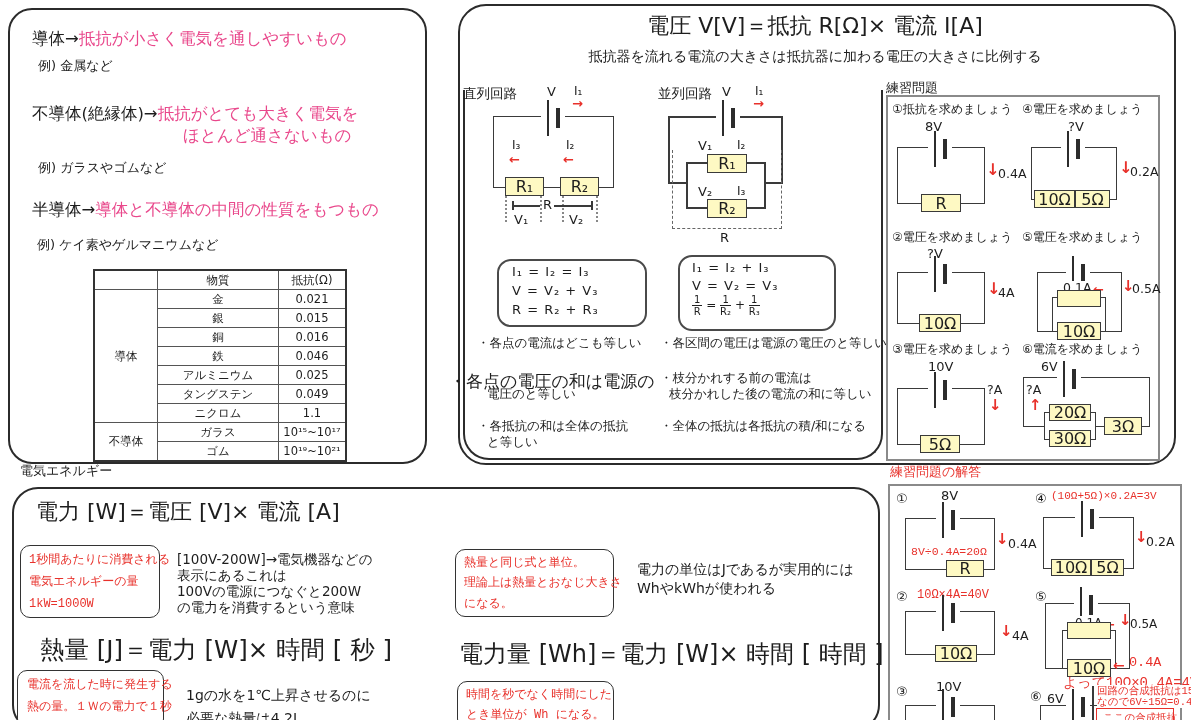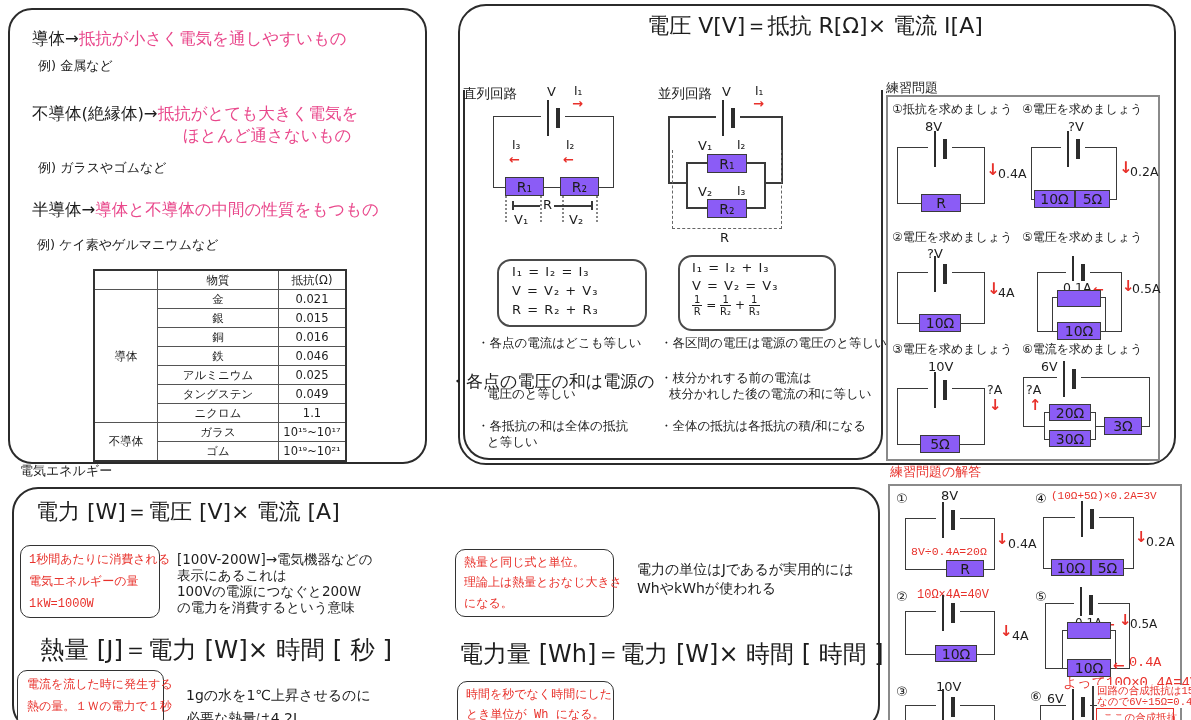--- a/index.html
+++ b/index.html
@@ -7,21 +7,21 @@
   body{font-family:"DejaVu Sans","Liberation Sans",sans-serif;color:var(--ink);}
   #root{position:relative;width:1191px;height:720px;overflow:hidden;background:#fff;}
   .t{position:absolute;white-space:nowrap;line-height:1.18;}
   .pink{color:var(--pink);}
   .red{color:var(--red);font-family:Liberation Mono, monospace;}
   .box{position:absolute;border:2px solid #2b2b2b;border-radius:26px;background:#fff;}
   .inner{position:absolute;border:2px solid #2b2b2b;border-top:none;border-radius:0 0 26px 26px;}
   .gbox{position:absolute;border:2px solid #8a8a8a;background:#fff;}
   .loop{position:absolute;border:1.7px solid var(--wire);}
   .wire{position:absolute;background:var(--wire);}
-  .res{position:absolute;border:1.6px solid var(--wire);background:#8b5cf6;display:flex;align-items:center;justify-content:center;font-size:14px;color:var(--ink);}
+  .res{position:absolute;border:1.6px solid var(--wire);background:#fef9c3;display:flex;align-items:center;justify-content:center;font-size:16px;color:var(--ink);}
   .batt{position:absolute;width:24px;height:36px;}
   .batt span{position:absolute;display:block;}
   .batt .bm{left:0;top:15px;width:100%;height:6px;background:#fff;}
   .batt .bl{left:6px;top:0;width:2.2px;height:36px;background:#2c2c2c;}
   .batt .bs{left:15px;top:8px;width:3.5px;height:20px;background:#2c2c2c;}
   .ar{position:absolute;color:var(--red);line-height:1;font-weight:600;}
   .dotv{position:absolute;width:0;border-left:2px dotted #888;}
   .dashrect{position:absolute;border:1.7px dashed #666;border-top:none;}
   .fbox{position:absolute;border:2px solid #4a4a4a;border-radius:14px;background:#fff;}
   .rnote{position:absolute;border:1.6px solid #333;border-radius:10px;background:#fff;}
@@ -92,20 +92,21 @@
           <td>10¹⁹~10²¹</td>
         </tr>
   </tbody>
     </table>
 
   <div class="t" style="left:20px;top:463px;font-size:13px">電気エネルギー</div>
 
   <div class="box" style="left:458px;top:4px;width:714px;height:457px;border-radius:28px"></div>
   <div class="inner" style="left:463px;top:90px;width:416px;height:368px"></div>
   <div class="t" style="left:458px;top:13px;width:714px;text-align:center;font-size:22px">電圧 V[V]＝抵抗 R[Ω]× 電流 I[A]</div>
+  <div class="t" style="left:458px;top:48px;width:714px;text-align:center;font-size:14px">抵抗器を流れる電流の大きさは抵抗器に加わる電圧の大きさに比例する</div>
 
   <div class="t" style="left:463px;top:86px;font-size:13.5px">直列回路</div>
   <div class="t" style="left:547px;top:84px;font-size:13px">V</div>
   <div class="t" style="left:574px;top:84px;font-size:12px">I₁</div>
   <div class="ar" style="left:572px;top:97px;font-size:13px">→</div>
   <div class="loop" style="left:493px;top:116px;width:119px;height:70px"></div>
   <div class="batt" style="left:541px;top:100px">
       <span class="bm"></span>
       <span class="bl"></span>
       <span class="bs"></span>

